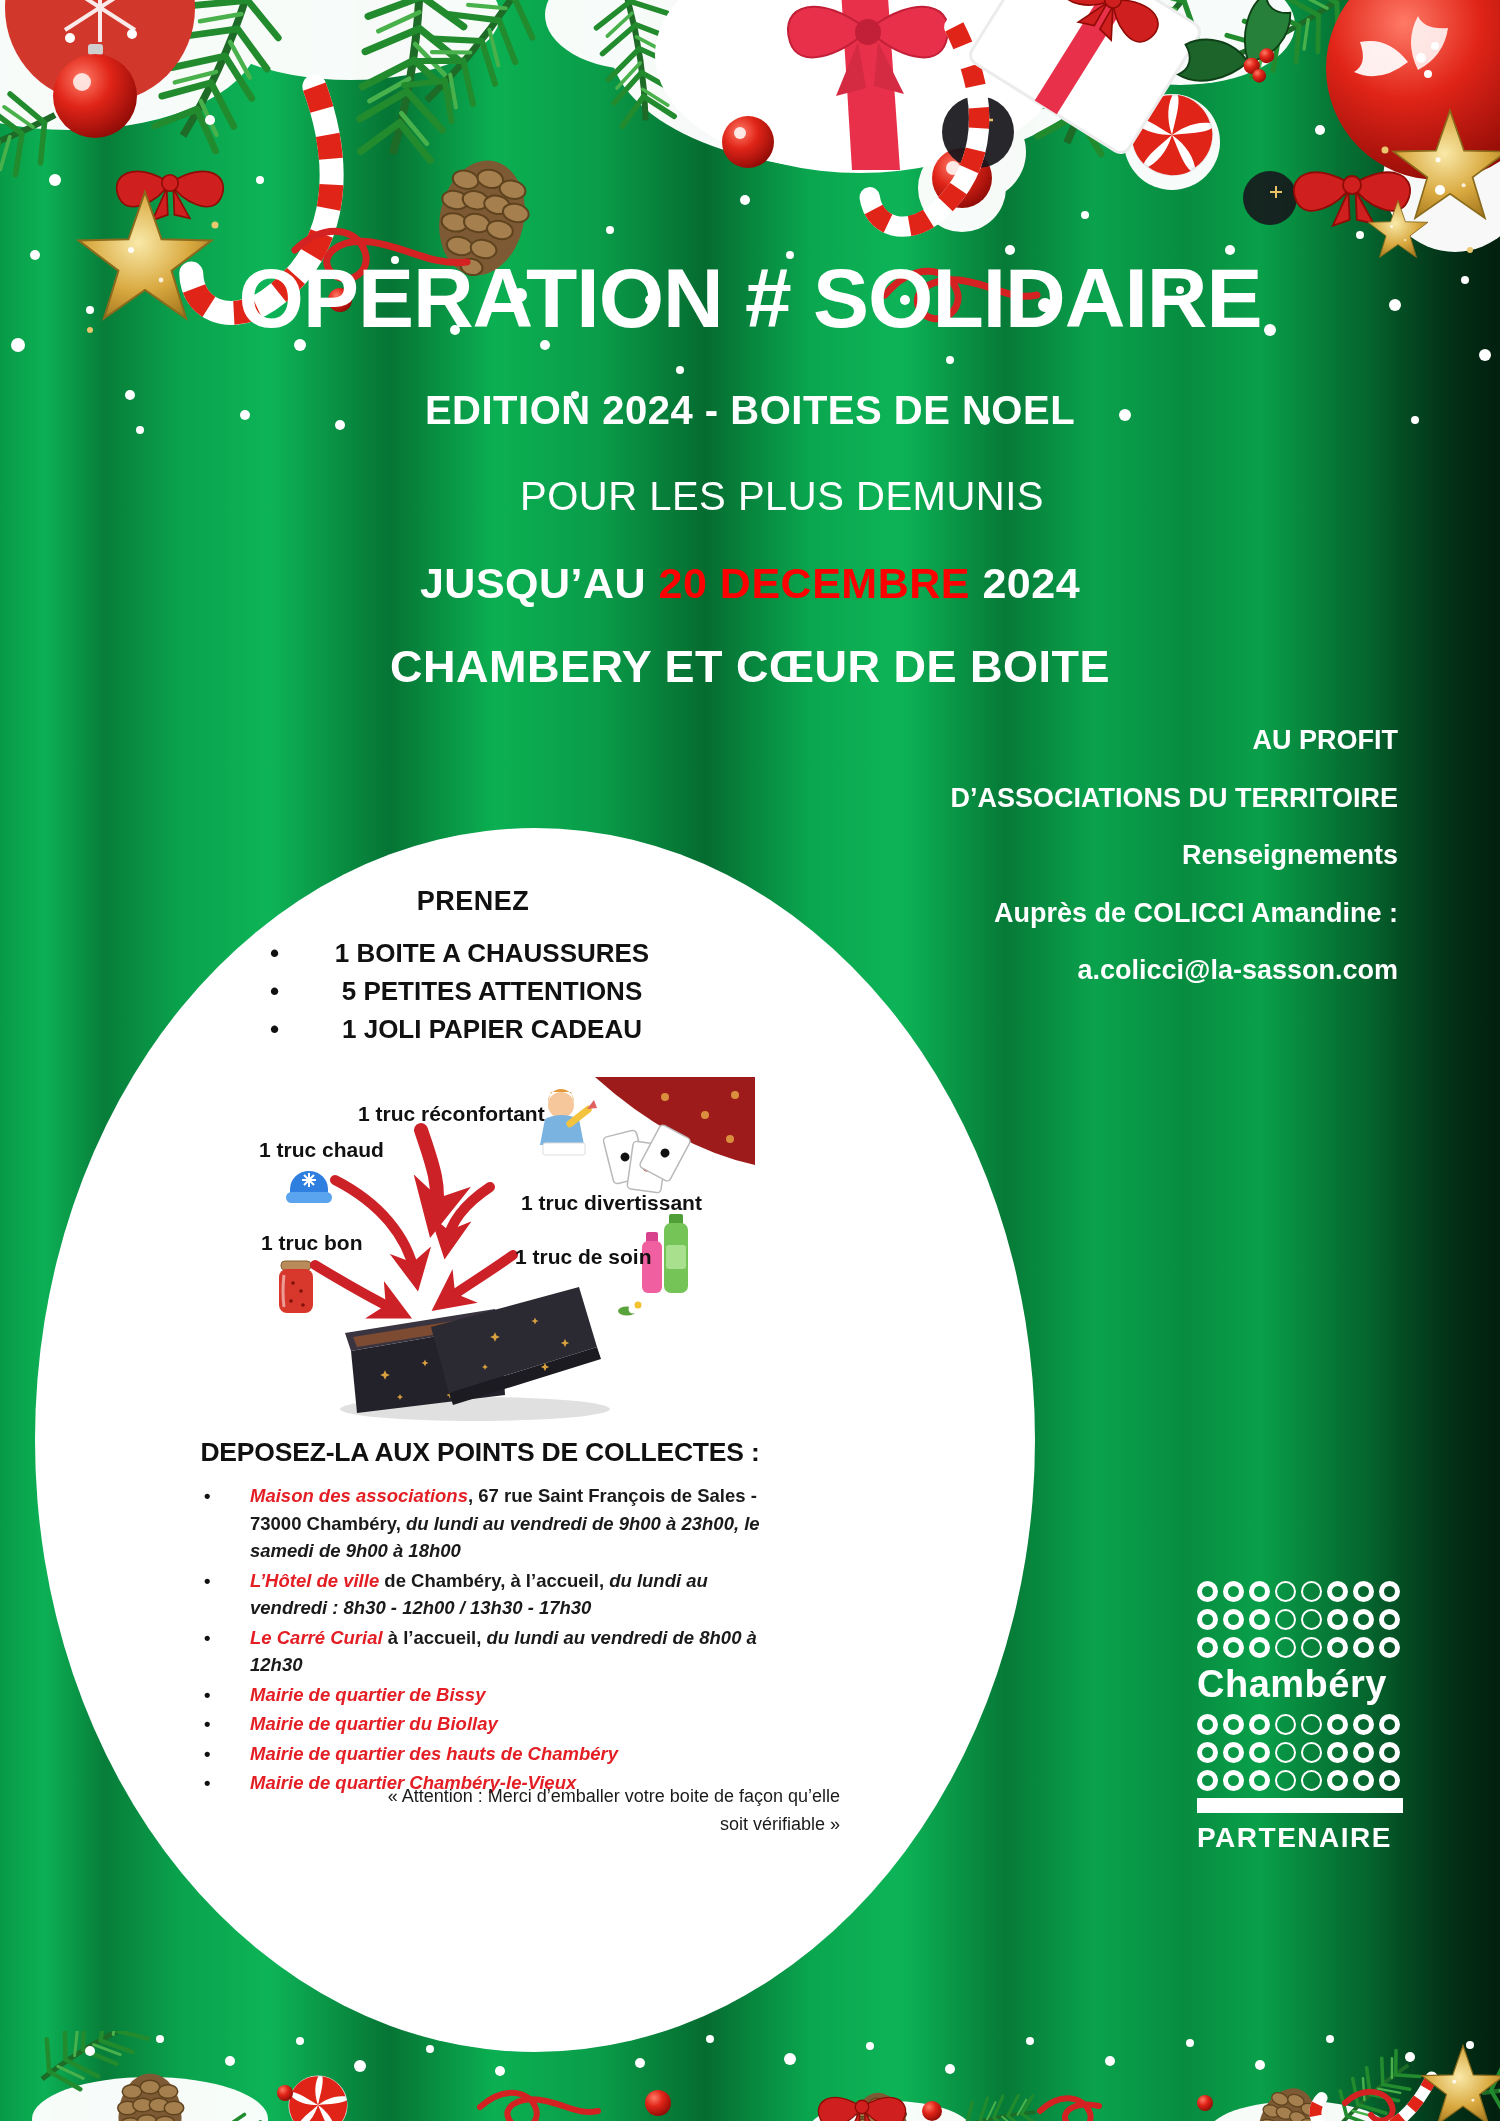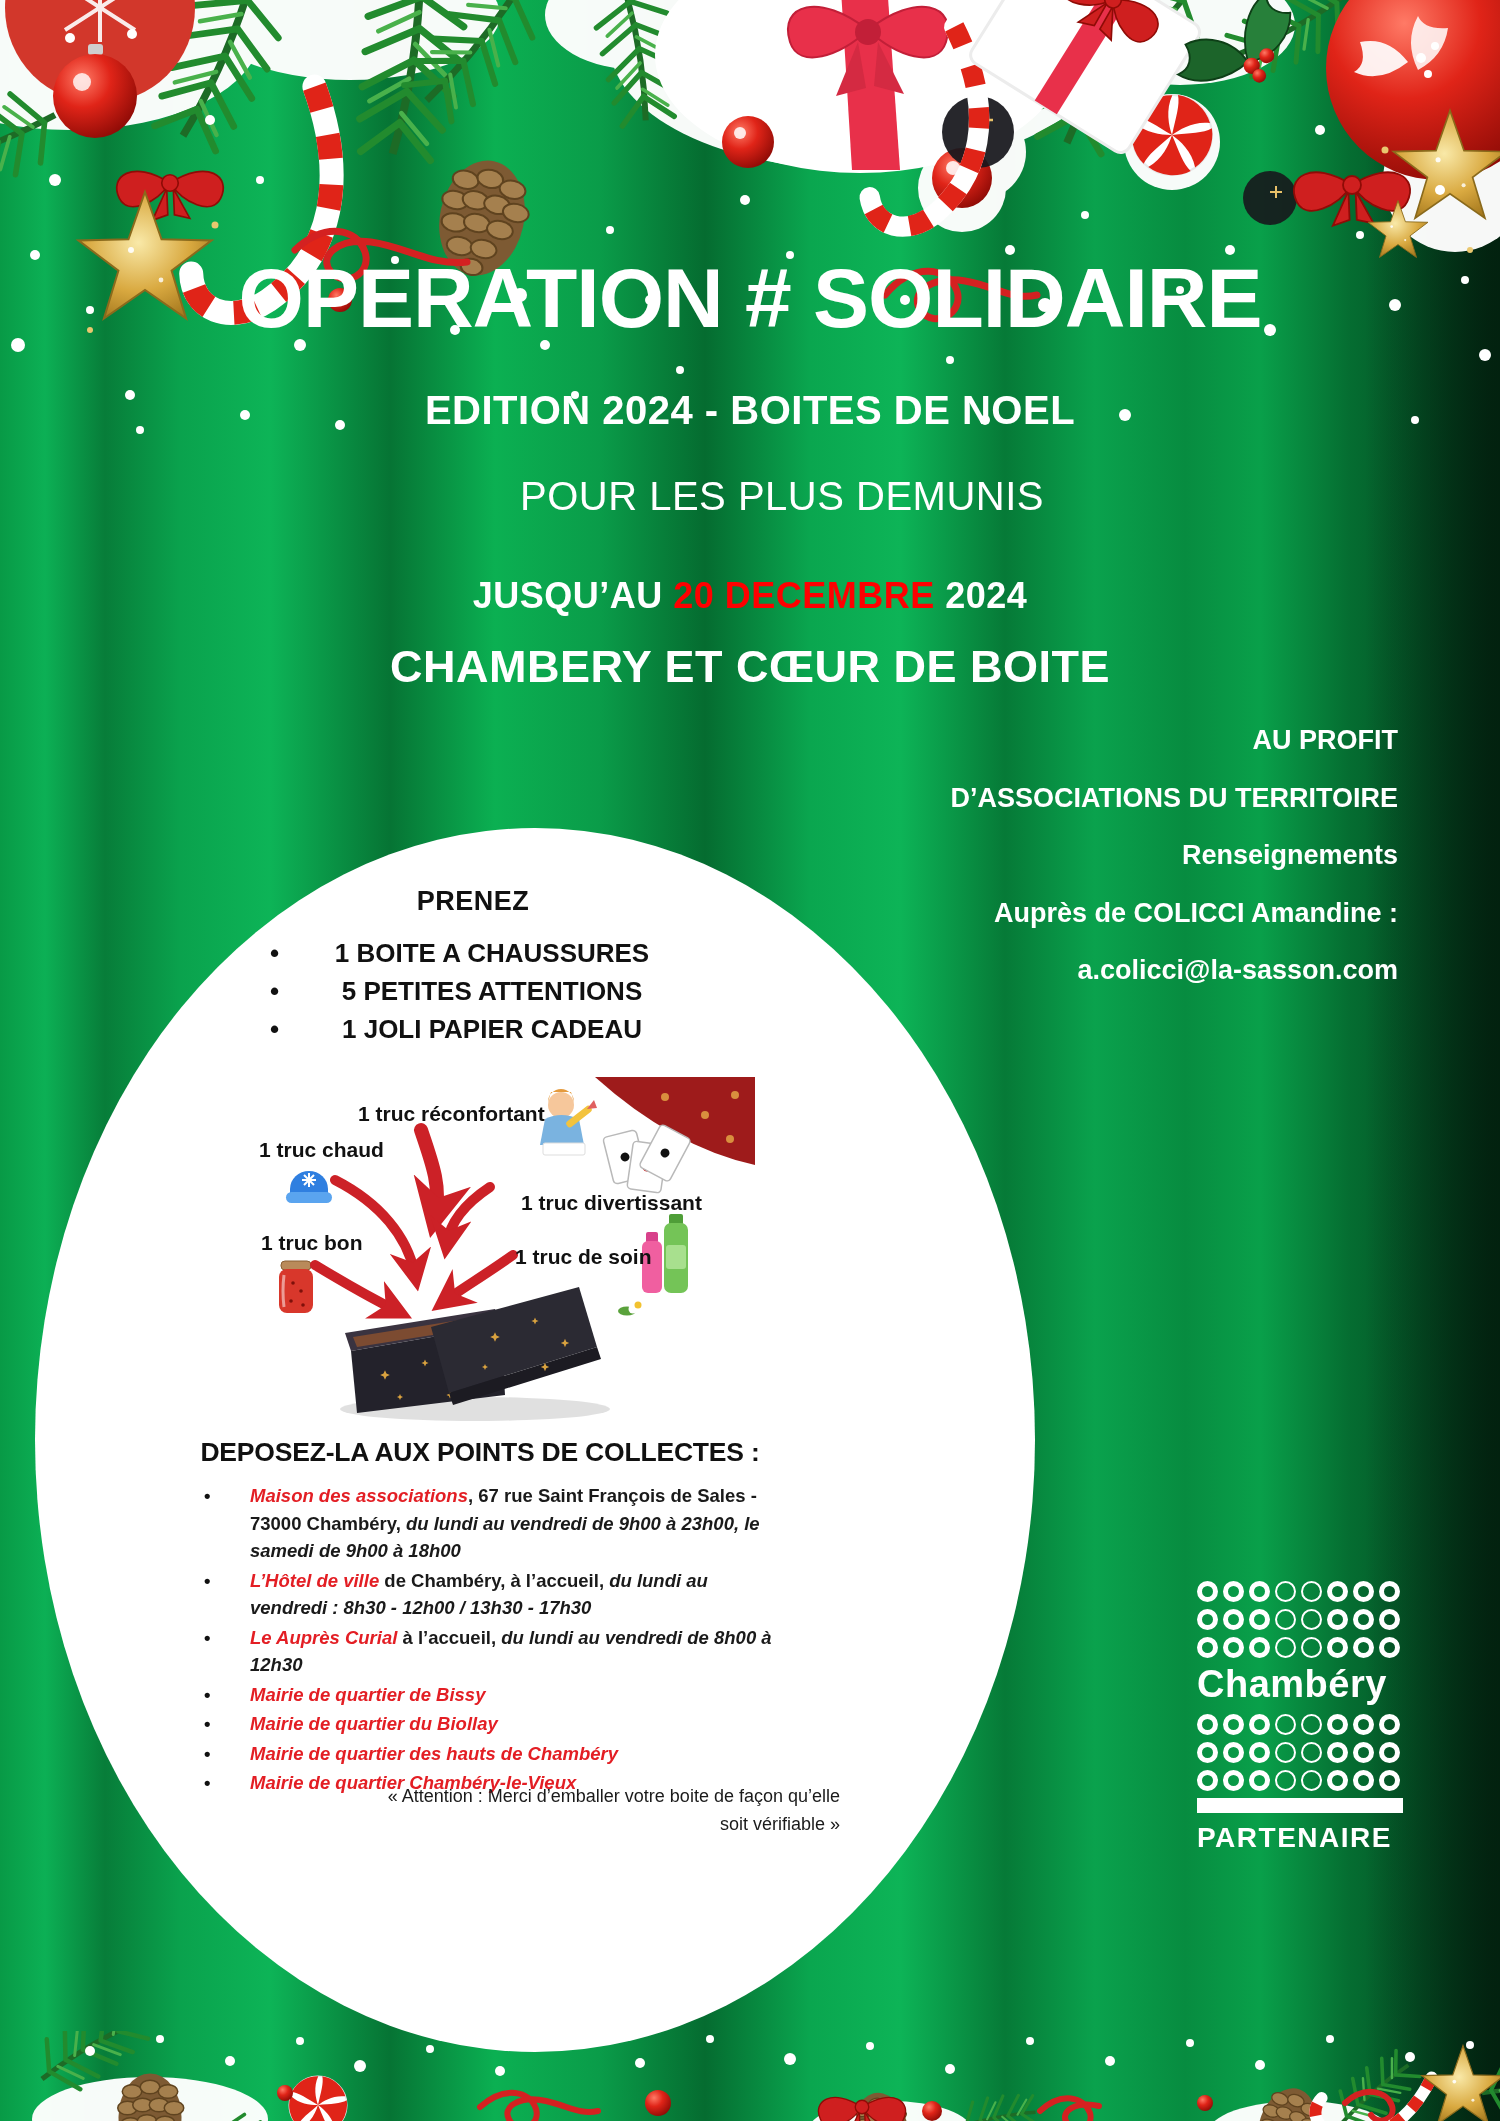--- a/index.html
+++ b/index.html
@@ -15,21 +15,21 @@
         #056d31 90%, #045427 95%, #02351a 100%);
   }
   .abs{position:absolute;}
   svg{display:block;}
   
   .title{left:0;top:256px;width:1500px;text-align:center;color:#fff;
     font-size:84px;font-weight:bold;letter-spacing:-1px;line-height:1;}
   .ctr{left:0;width:1500px;text-align:center;color:#fff;line-height:1;letter-spacing:.5px;}
   .t-edition{top:390px;font-size:40px;font-weight:bold;}
   .t-pour{top:476px;font-size:40px;font-weight:normal;padding-left:32px;}
-  .t-jusqu{top:578px;font-size:36px;font-weight:bold;}
+  .t-jusqu{top:562px;font-size:43px;font-weight:bold;}
   .t-chambery{top:644px;font-size:45px;font-weight:bold;}
   .red-date{color:#ff0000;}
   
   .info-right{right:102px;top:712px;width:620px;text-align:right;color:#fff;
     font-weight:bold;font-size:27px;line-height:57.5px;}
   
   .big-ellipse{left:35px;top:828px;width:1000px;height:1224px;background:#fff;border-radius:50%;}
   
   .prenez{left:273px;top:886px;width:400px;text-align:center;color:#111;
     font-size:27px;font-weight:bold;letter-spacing:.5px;}
@@ -421,21 +421,21 @@
       <text x="66" y="175">1 truc bon</text>
       <text x="320" y="189">1 truc de soin</text>
     </g>
   </svg>
 
   <div class="abs deposez">DEPOSEZ-LA AUX POINTS DE COLLECTES :</div>
 
   <ul class="abs drop-list">
       <li><span class="pt-name">Maison des associations</span><span class="pt-details">, 67 rue Saint François de Sales - 73000 Chambéry, </span><span class="pt-hours">du lundi au vendredi de 9h00 à 23h00, le samedi de 9h00 à 18h00</span></li>
       <li><span class="pt-name">L’Hôtel de ville</span><span class="pt-details"> de Chambéry, à l’accueil, </span><span class="pt-hours">du lundi au vendredi : 8h30 - 12h00 / 13h30 - 17h30</span></li>
-      <li><span class="pt-name">Le Auprès Curial</span><span class="pt-details"> à l’accueil, </span><span class="pt-hours">du lundi au vendredi de 8h00 à 12h30</span></li>
+      <li><span class="pt-name">Le Carré Curial</span><span class="pt-details"> à l’accueil, </span><span class="pt-hours">du lundi au vendredi de 8h00 à 12h30</span></li>
       <li><span class="pt-name">Mairie de quartier de Bissy</span></li>
       <li><span class="pt-name">Mairie de quartier du Biollay</span></li>
       <li><span class="pt-name">Mairie de quartier des hauts de Chambéry</span></li>
       <li><span class="pt-name">Mairie de quartier Chambéry-le-Vieux</span></li>
     </ul>
 
   <div class="abs notice">
     <div>« Attention : Merci d’emballer votre boite de façon qu’elle</div>
     <div>soit vérifiable »</div>
   </div>

